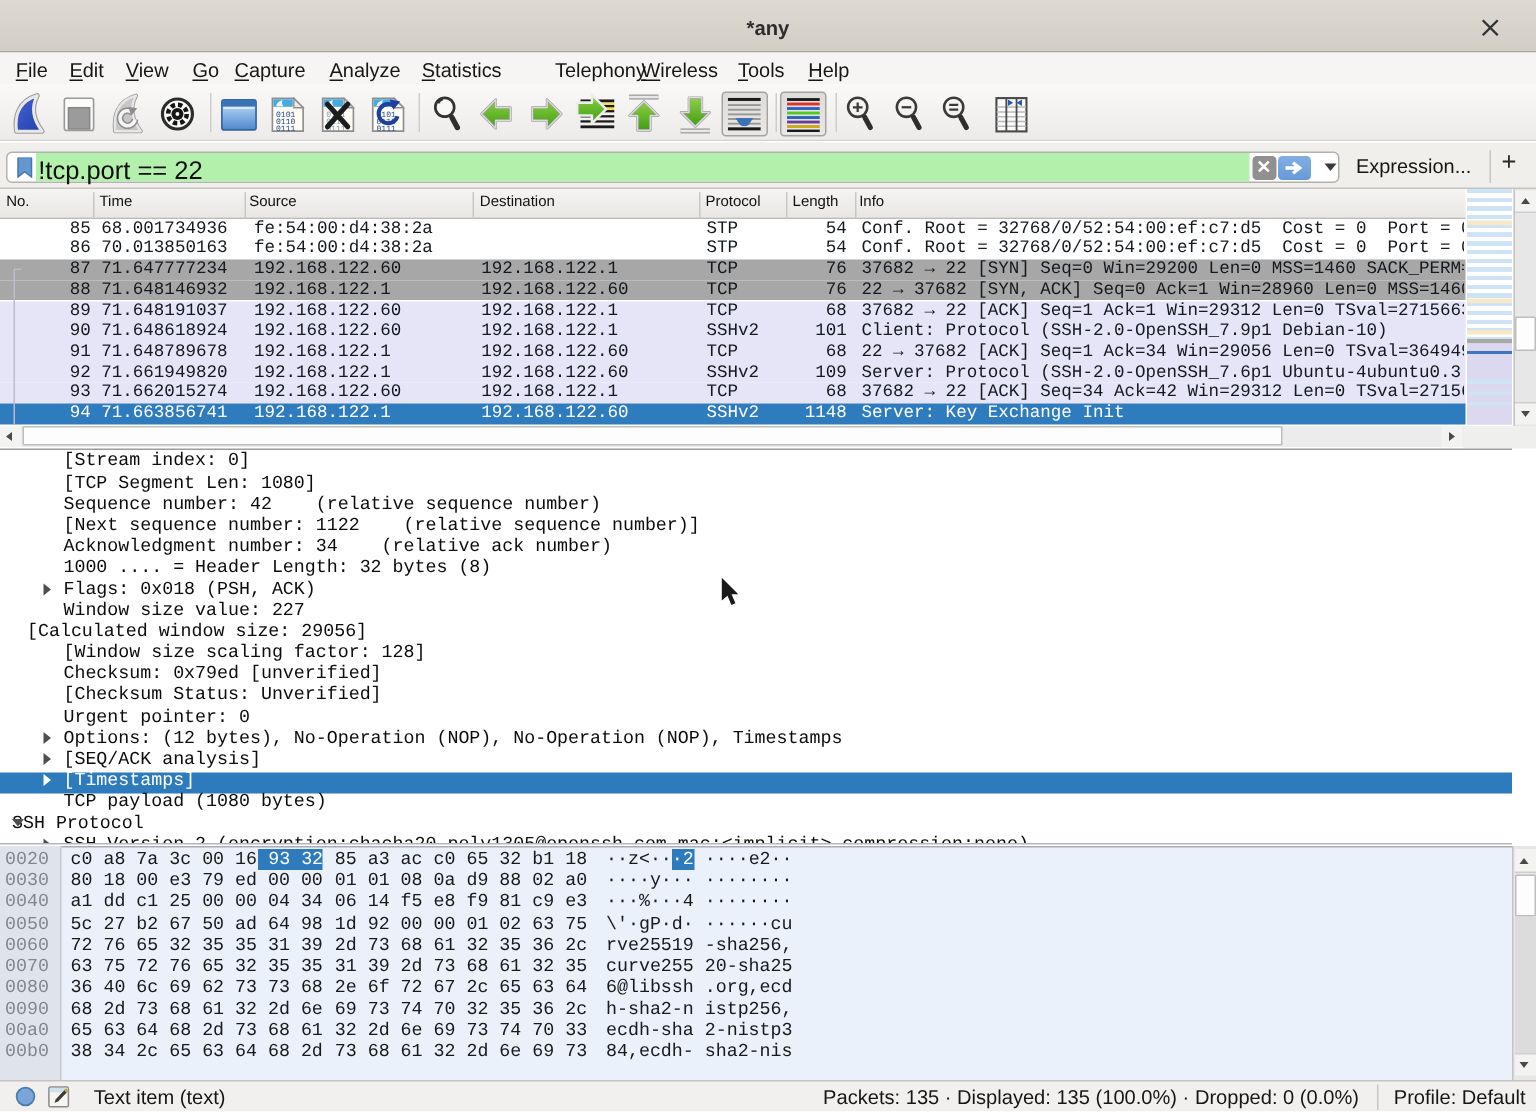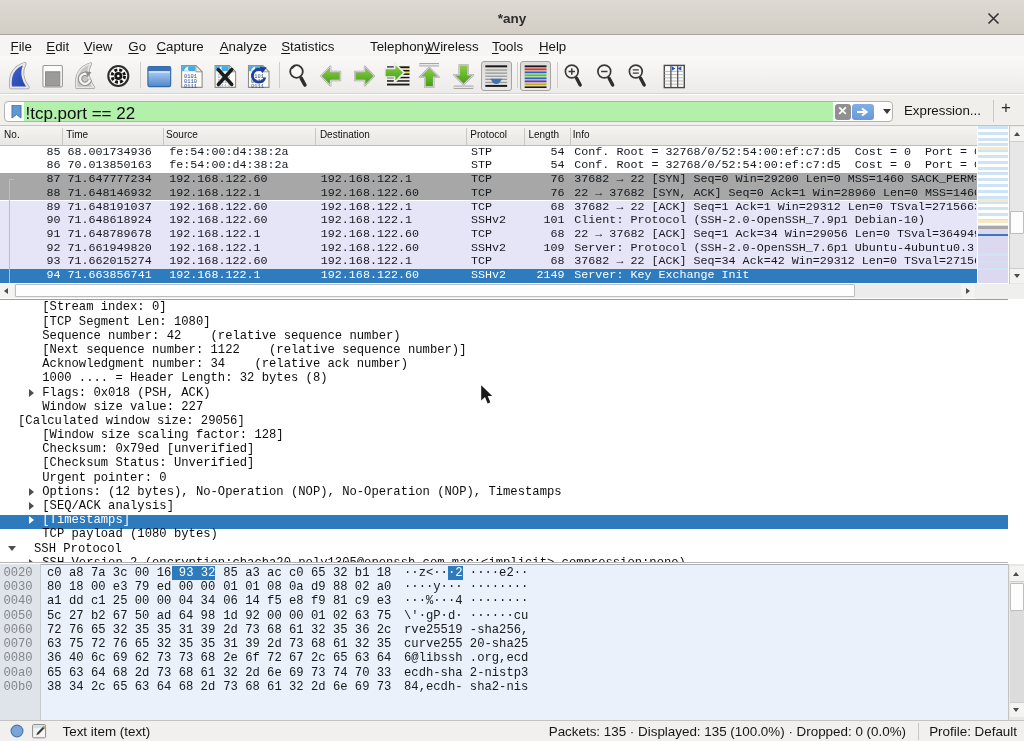--- a/index.html
+++ b/index.html
@@ -273,21 +273,21 @@
 </div>
 <div class="prow rw abs" style="top:145.6px"><span class="c-no">85</span><span class="c-t">68.001734936</span><span class="c-s">fe:54:00:d4:38:2a</span><span class="c-p">STP</span><span class="c-l">54</span><span class="c-i">Conf. Root = 32768/0/52:54:00:ef:c7:d5  Cost = 0  Port = 0x8001</span></div>
 <div class="prow rw abs" style="top:159.3px"><span class="c-no">86</span><span class="c-t">70.013850163</span><span class="c-s">fe:54:00:d4:38:2a</span><span class="c-p">STP</span><span class="c-l">54</span><span class="c-i">Conf. Root = 32768/0/52:54:00:ef:c7:d5  Cost = 0  Port = 0x8001</span></div>
 <div class="prow rg abs" style="top:173.0px"><span class="c-no">87</span><span class="c-t">71.647777234</span><span class="c-s">192.168.122.60</span><span class="c-d">192.168.122.1</span><span class="c-p">TCP</span><span class="c-l">76</span><span class="c-i">37682 → 22 [SYN] Seq=0 Win=29200 Len=0 MSS=1460 SACK_PERM=1 TSval=2715663</span></div>
 <div class="prow rg abs" style="top:186.7px"><span class="c-no">88</span><span class="c-t">71.648146932</span><span class="c-s">192.168.122.1</span><span class="c-d">192.168.122.60</span><span class="c-p">TCP</span><span class="c-l">76</span><span class="c-i">22 → 37682 [SYN, ACK] Seq=0 Ack=1 Win=28960 Len=0 MSS=1460 SACK_PERM=1 TS</span></div>
 <div class="prow rl abs" style="top:200.5px"><span class="c-no">89</span><span class="c-t">71.648191037</span><span class="c-s">192.168.122.60</span><span class="c-d">192.168.122.1</span><span class="c-p">TCP</span><span class="c-l">68</span><span class="c-i">37682 → 22 [ACK] Seq=1 Ack=1 Win=29312 Len=0 TSval=2715663885 TSecr=36494</span></div>
 <div class="prow rl abs" style="top:214.2px"><span class="c-no">90</span><span class="c-t">71.648618924</span><span class="c-s">192.168.122.60</span><span class="c-d">192.168.122.1</span><span class="c-p">SSHv2</span><span class="c-l">101</span><span class="c-i">Client: Protocol (SSH-2.0-OpenSSH_7.9p1 Debian-10)</span></div>
 <div class="prow rl abs" style="top:227.9px"><span class="c-no">91</span><span class="c-t">71.648789678</span><span class="c-s">192.168.122.1</span><span class="c-d">192.168.122.60</span><span class="c-p">TCP</span><span class="c-l">68</span><span class="c-i">22 → 37682 [ACK] Seq=1 Ack=34 Win=29056 Len=0 TSval=3649495136 TSecr=2715</span></div>
 <div class="prow rl abs" style="top:241.6px"><span class="c-no">92</span><span class="c-t">71.661949820</span><span class="c-s">192.168.122.1</span><span class="c-d">192.168.122.60</span><span class="c-p">SSHv2</span><span class="c-l">109</span><span class="c-i">Server: Protocol (SSH-2.0-OpenSSH_7.6p1 Ubuntu-4ubuntu0.3)</span></div>
 <div class="prow rl abs" style="top:255.4px"><span class="c-no">93</span><span class="c-t">71.662015274</span><span class="c-s">192.168.122.60</span><span class="c-d">192.168.122.1</span><span class="c-p">TCP</span><span class="c-l">68</span><span class="c-i">37682 → 22 [ACK] Seq=34 Ack=42 Win=29312 Len=0 TSval=2715663899 TSecr=364</span></div>
-<div class="prow rs abs" style="top:269.1px"><span class="c-no">94</span><span class="c-t">71.663856741</span><span class="c-s">192.168.122.1</span><span class="c-d">192.168.122.60</span><span class="c-p">SSHv2</span><span class="c-l">2149</span><span class="c-i">Server: Key Exchange Init</span></div>
+<div class="prow rs abs" style="top:269.1px"><span class="c-no">94</span><span class="c-t">71.663856741</span><span class="c-s">192.168.122.1</span><span class="c-d">192.168.122.60</span><span class="c-p">SSHv2</span><span class="c-l">1148</span><span class="c-i">Server: Key Exchange Init</span></div>
 <svg class="abs" style="left:0;top:173px" width="20" height="110">
 <path d="M9.5,6.5 H14 M9.5,6.5 V110" stroke="#b9bdc9" stroke-width="1" fill="none"></path>
 </svg>
 <div id="minimap" class="abs">
 <div class="abs" style="left:0;top:21px;width:30.5px;height:3px;background:#f7e8c6"></div>
 <div class="abs" style="left:0;top:73px;width:30.5px;height:3px;background:#f7e8c6"></div>
 <div class="abs" style="left:0;top:93.5px;width:30.5px;height:3px;background:#f7e8c6"></div>
 <div class="abs" style="left:0;top:99.5px;width:30.5px;height:3.8px;background:#a8a8a8"></div>
 <div class="abs" style="left:0;top:103.3px;width:30.5px;height:53.7px;background:#dcd8f0"></div>
 <div class="abs" style="left:0;top:108.3px;width:30.5px;height:2px;background:#3c78c0"></div>
@@ -328,21 +328,21 @@
 <div class="dl" style="padding-left:42.3px">Window size value: 227</div>
 <div class="dl" style="padding-left:18px">[Calculated window size: 29056]</div>
 <div class="dl" style="padding-left:42.3px">[Window size scaling factor: 128]</div>
 <div class="dl" style="padding-left:42.3px">Checksum: 0x79ed [unverified]</div>
 <div class="dl" style="padding-left:42.3px">[Checksum Status: Unverified]</div>
 <div class="dl" style="padding-left:42.3px">Urgent pointer: 0</div>
 <div class="dl" style="padding-left:42.3px">Options: (12 bytes), No-Operation (NOP), No-Operation (NOP), Timestamps</div>
 <div class="dl" style="padding-left:42.3px">[SEQ/ACK analysis]</div>
 <div class="dl" style="padding-left:42.3px;color:#ffffff">[Timestamps]</div>
 <div class="dl" style="padding-left:42.3px">TCP payload (1080 bytes)</div>
-<div class="dl" style="padding-left:34px">SSH Protocol</div>
+<div class="dl" style="padding-left:8px">SSH Protocol</div>
 <div class="dl" style="padding-left:42.3px">SSH Version 2 (encryption:chacha20_poly1305@openssh.com mac:&lt;implicit&gt; compression:none)</div>
 </div>
 <div class="exp er" style="left:29px;top:89.1px"></div>
 <div class="exp er" style="left:29px;top:188.5px"></div>
 <div class="exp er" style="left:29px;top:202.7px"></div>
 <div class="exp er" style="left:29px;top:216.9px;border-left-color:#fff"></div>
 <div class="exp ed" style="left:7.5px;top:246.8px"></div>
 <div class="exp er" style="left:29px;top:259.5px"></div>
 
 </div>
@@ -391,20 +391,26 @@
         <span class="hoff">0070</span>
         <span class="h1">63 75 72 76 65 32 35 35</span>
         <span class="h2">31 39 2d 73 68 61 32 35</span>
         <span class="hasc">curve255 20-sha25</span>
       </div>
 <div class="hr">
         <span class="hoff">0080</span>
         <span class="h1">36 40 6c 69 62 73 73 68</span>
         <span class="h2">2e 6f 72 67 2c 65 63 64</span>
         <span class="hasc">6@libssh .org,ecd</span>
+      </div>
+<div class="hr">
+        <span class="hoff">0090</span>
+        <span class="h1">68 2d 73 68 61 32 2d 6e</span>
+        <span class="h2">69 73 74 70 32 35 36 2c</span>
+        <span class="hasc">h-sha2-n istp256,</span>
       </div>
 <div class="hr">
         <span class="hoff">00a0</span>
         <span class="h1">65 63 64 68 2d 73 68 61</span>
         <span class="h2">32 2d 6e 69 73 74 70 33</span>
         <span class="hasc">ecdh-sha 2-nistp3</span>
       </div>
 <div class="hr">
         <span class="hoff">00b0</span>
         <span class="h1">38 34 2c 65 63 64 68 2d</span>

